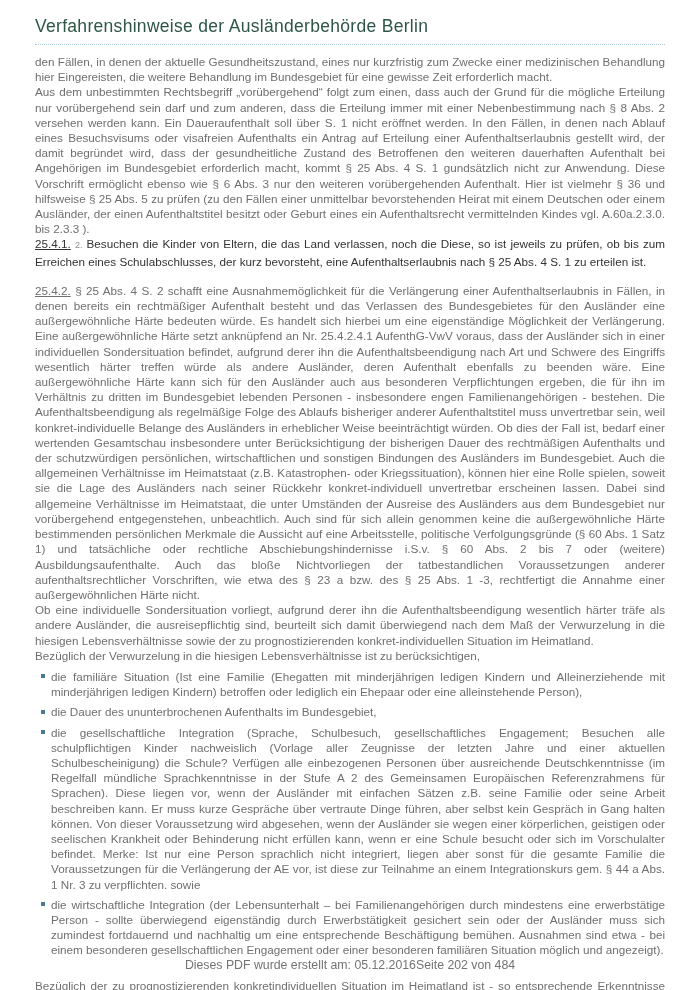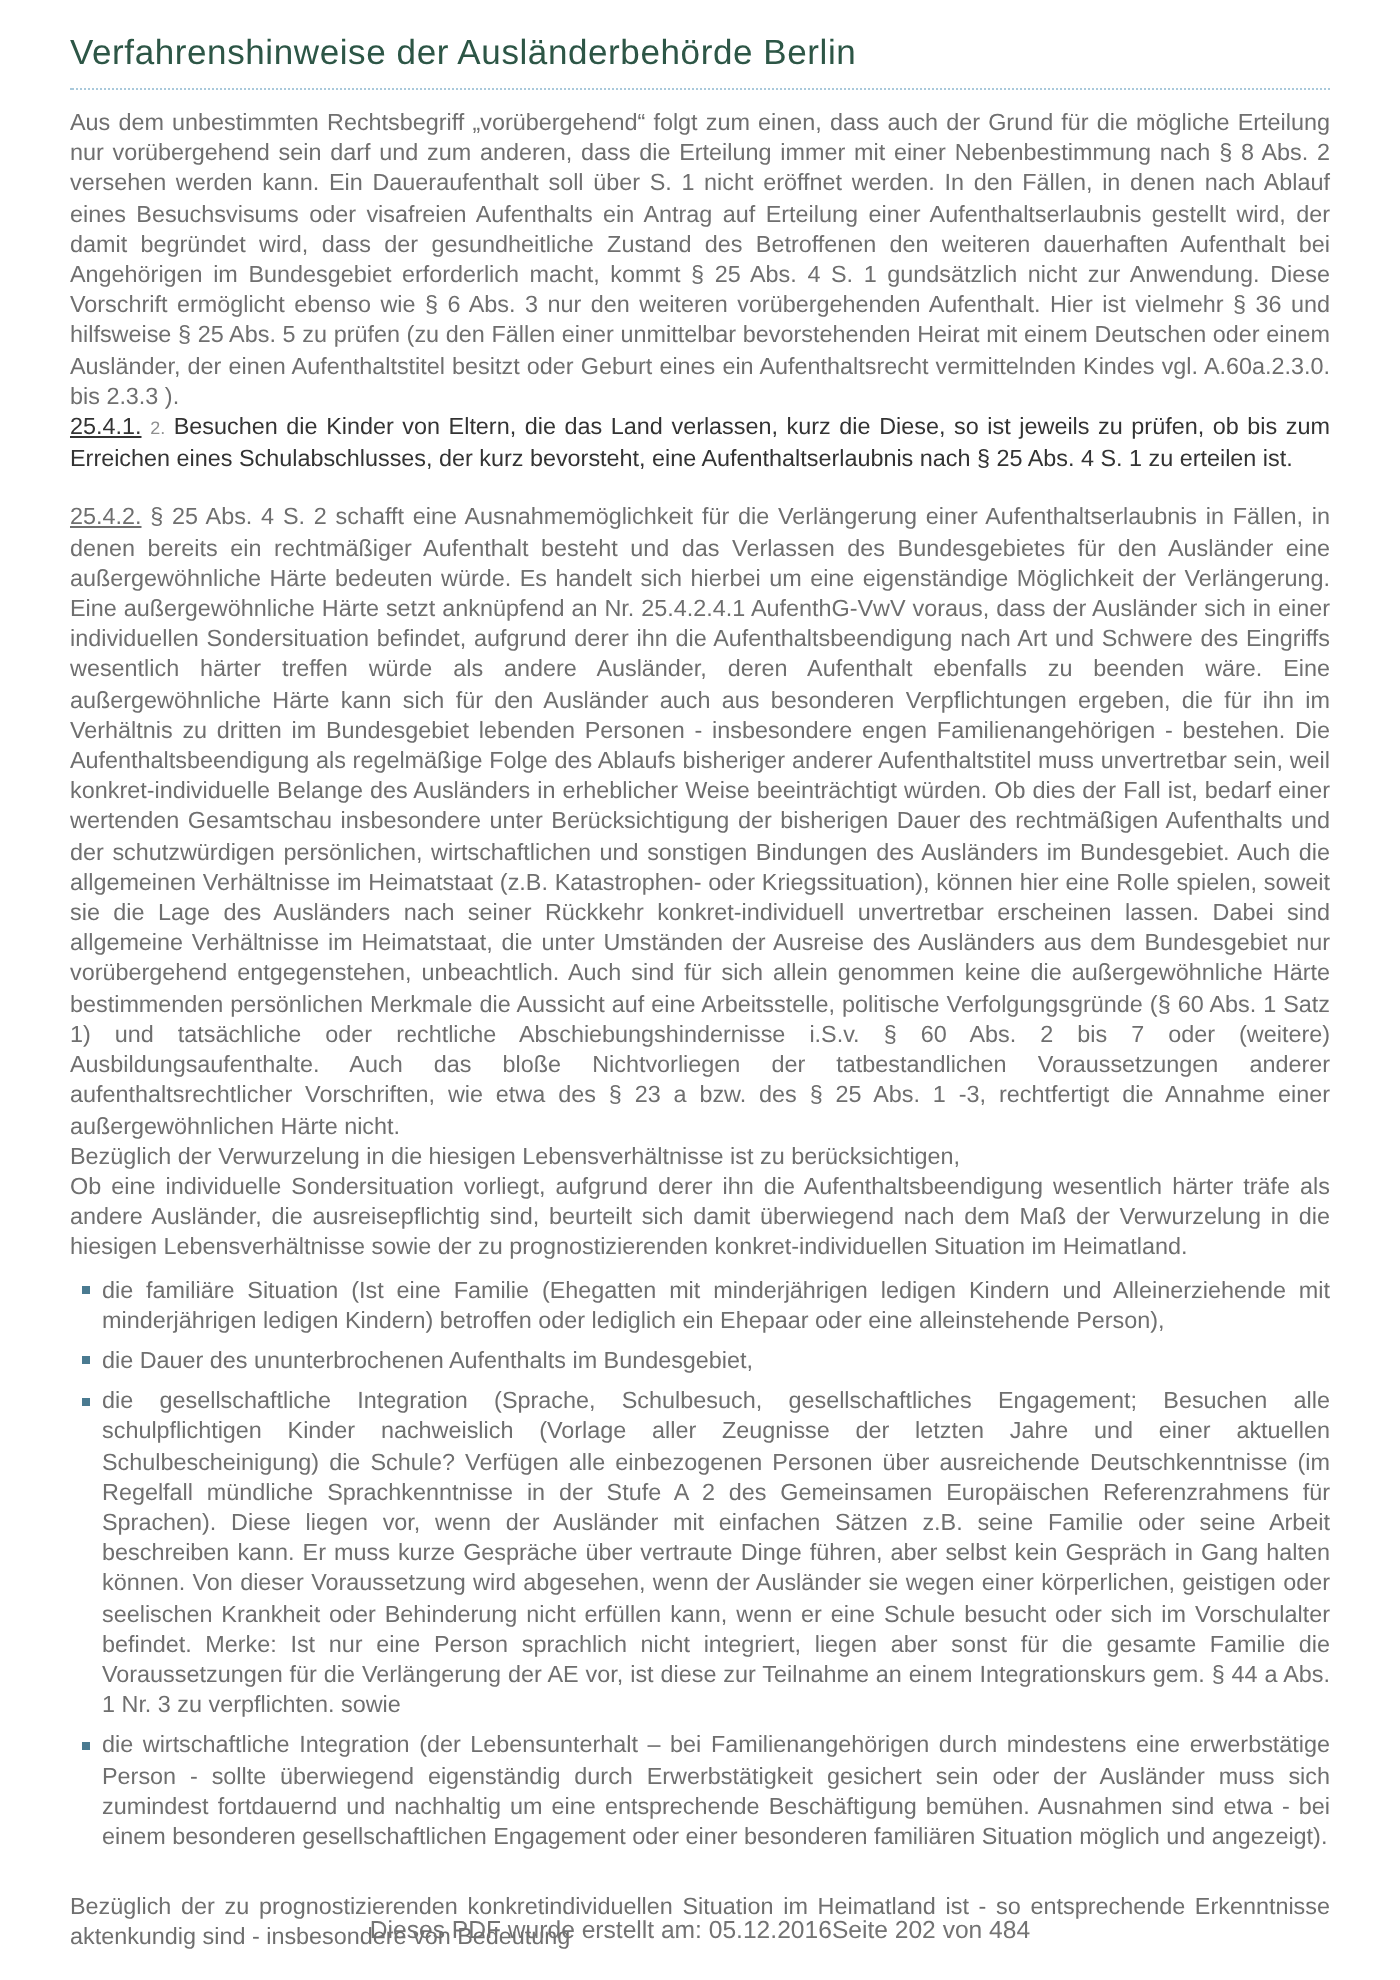--- a/index.html
+++ b/index.html
@@ -66,30 +66,31 @@
 </head>
 <body>
 
 <div class="page">
 
   <h1 class="title">Verfahrenshinweise der Ausländerbehörde Berlin</h1>
   <div class="divider"></div>
 
   <div class="content">
 
+    <p>den Fällen, in denen der aktuelle Gesundheitszustand, eines nur kurzfristig zum Zwecke einer medizinischen Behandlung hier Eingereisten, die weitere Behandlung im Bundesgebiet für eine gewisse Zeit erforderlich macht.</p>
 
     <p>Aus dem unbestimmten Rechtsbegriff „vorübergehend“ folgt zum einen, dass auch der Grund für die mögliche Erteilung nur vorübergehend sein darf und zum anderen, dass die Erteilung immer mit einer Nebenbestimmung nach § 8 Abs. 2 versehen werden kann. Ein Daueraufenthalt soll über S. 1 nicht eröffnet werden. In den Fällen, in denen nach Ablauf eines Besuchsvisums oder visafreien Aufenthalts ein Antrag auf Erteilung einer Aufenthaltserlaubnis gestellt wird, der damit begründet wird, dass der gesundheitliche Zustand des Betroffenen den weiteren dauerhaften Aufenthalt bei Angehörigen im Bundesgebiet erforderlich macht, kommt § 25 Abs. 4 S. 1 gundsätzlich nicht zur Anwendung. Diese Vorschrift ermöglicht ebenso wie § 6 Abs. 3 nur den weiteren vorübergehenden Aufenthalt. Hier ist vielmehr § 36 und hilfsweise § 25 Abs. 5 zu prüfen (zu den Fällen einer unmittelbar bevorstehenden Heirat mit einem Deutschen oder einem Ausländer, der einen Aufenthaltstitel besitzt oder Geburt eines ein Aufenthaltsrecht vermittelnden Kindes vgl. A.60a.2.3.0. bis 2.3.3 ).</p>
 
-    <p class="sec-dark"><span class="seg-b seg-u">25.4.1.</span><span> </span><span class="seg-sm">2.</span><span> Besuchen die Kinder von Eltern, die das Land verlassen, kurz die </span><span class="seg-b">Diese</span><span>, so ist jeweils zu prüfen, ob bis zum Erreichen eines Schulabschlusses, der kurz bevorsteht, eine Aufenthaltserlaubnis nach § 25 Abs. 4 S. 1 zu erteilen ist.</span></p>
+    <p class="sec-dark"><span class="seg-b seg-u">25.4.1.</span><span> </span><span class="seg-sm">2.</span><span> Besuchen die Kinder von Eltern, die das Land verlassen, noch die </span><span class="seg-b">Diese</span><span>, so ist jeweils zu prüfen, ob bis zum Erreichen eines Schulabschlusses, der kurz bevorsteht, eine Aufenthaltserlaubnis nach § 25 Abs. 4 S. 1 zu erteilen ist.</span></p>
 
     <p class="gap-md"><span class="seg-b seg-u">25.4.2.</span><span> § 25 Abs. 4 S. 2 schafft eine Ausnahmemöglichkeit für die Verlängerung einer Aufenthaltserlaubnis </span><span class="seg-b">in Fällen,</span><span> in denen bereits </span><span class="seg-b">ein rechtmäßiger Aufenthalt besteht</span><span> und das Verlassen des Bundesgebietes für den Ausländer eine </span><span class="seg-b">außergewöhnliche Härte</span><span> bedeuten würde. Es handelt sich hierbei um eine eigenständige Möglichkeit der Verlängerung. Eine außergewöhnliche Härte setzt anknüpfend an Nr. 25.4.2.4.1 AufenthG-VwV voraus, dass der Ausländer sich in einer individuellen Sondersituation befindet, aufgrund derer ihn die Aufenthaltsbeendigung nach Art und Schwere des Eingriffs wesentlich härter treffen würde als andere Ausländer, deren Aufenthalt ebenfalls zu beenden wäre. Eine außergewöhnliche Härte kann sich für den Ausländer auch aus besonderen Verpflichtungen ergeben, die für ihn im Verhältnis zu dritten im Bundesgebiet lebenden Personen - insbesondere engen Familienangehörigen - bestehen. Die Aufenthaltsbeendigung als regelmäßige Folge des Ablaufs bisheriger anderer Aufenthaltstitel muss unvertretbar sein, weil konkret-individuelle Belange des Ausländers in erheblicher Weise beeinträchtigt würden. Ob dies der Fall ist, bedarf einer wertenden Gesamtschau insbesondere unter Berücksichtigung der bisherigen Dauer des rechtmäßigen Aufenthalts und der schutzwürdigen persönlichen, wirtschaftlichen und sonstigen Bindungen des Ausländers im Bundesgebiet. Auch die allgemeinen Verhältnisse im Heimatstaat (z.B. Katastrophen- oder Kriegssituation), können hier eine Rolle spielen, soweit sie die Lage des Ausländers nach seiner Rückkehr konkret-individuell unvertretbar erscheinen lassen. Dabei sind allgemeine Verhältnisse im Heimatstaat, die unter Umständen der Ausreise des Ausländers aus dem Bundesgebiet nur vorübergehend entgegenstehen, unbeachtlich. Auch sind für sich allein genommen keine die außergewöhnliche Härte bestimmenden persönlichen Merkmale die Aussicht auf eine Arbeitsstelle, politische Verfolgungsgründe (§ 60 Abs. 1 Satz 1) und tatsächliche oder rechtliche Abschiebungshindernisse i.S.v. § 60 Abs. 2 bis 7 oder (weitere) Ausbildungsaufenthalte. Auch das bloße Nichtvorliegen der tatbestandlichen Voraussetzungen anderer aufenthaltsrechtlicher Vorschriften, wie etwa des § 23 a bzw. des § 25 Abs. 1 -3, rechtfertigt die Annahme einer außergewöhnlichen Härte nicht.</span></p>
 
+    <p>Ob eine individuelle Sondersituation vorliegt, aufgrund derer ihn die Aufenthaltsbeendigung wesentlich härter träfe als andere Ausländer, die ausreisepflichtig sind, beurteilt sich damit überwiegend nach dem Maß der Verwurzelung in die hiesigen Lebensverhältnisse sowie der zu prognostizierenden konkret-individuellen Situation im Heimatland.</p>
+
     <p>Bezüglich der Verwurzelung in die hiesigen Lebensverhältnisse ist zu berücksichtigen,</p>
-
-    <p>Ob eine individuelle Sondersituation vorliegt, aufgrund derer ihn die Aufenthaltsbeendigung wesentlich härter träfe als andere Ausländer, die ausreisepflichtig sind, beurteilt sich damit überwiegend nach dem Maß der Verwurzelung in die hiesigen Lebensverhältnisse sowie der zu prognostizierenden konkret-individuellen Situation im Heimatland.</p>
 
     <ul class="doc-list">
         <li>die familiäre Situation (Ist eine Familie (Ehegatten mit minderjährigen ledigen Kindern und Alleinerziehende mit minderjährigen ledigen Kindern) betroffen oder lediglich ein Ehepaar oder eine alleinstehende Person),</li>
         <li>die Dauer des ununterbrochenen Aufenthalts im Bundesgebiet,</li>
         <li>die gesellschaftliche Integration (Sprache, Schulbesuch, gesellschaftliches Engagement; Besuchen alle schulpflichtigen Kinder nachweislich (Vorlage aller Zeugnisse der letzten Jahre und einer aktuellen Schulbescheinigung) die Schule? Verfügen alle einbezogenen Personen über ausreichende Deutschkenntnisse (im Regelfall mündliche Sprachkenntnisse in der Stufe A 2 des Gemeinsamen Europäischen Referenzrahmens für Sprachen). Diese liegen vor, wenn der Ausländer mit einfachen Sätzen z.B. seine Familie oder seine Arbeit beschreiben kann. Er muss kurze Gespräche über vertraute Dinge führen, aber selbst kein Gespräch in Gang halten können. Von dieser Voraussetzung wird abgesehen, wenn der Ausländer sie wegen einer körperlichen, geistigen oder seelischen Krankheit oder Behinderung nicht erfüllen kann, wenn er eine Schule besucht oder sich im Vorschulalter befindet. Merke: Ist nur eine Person sprachlich nicht integriert, liegen aber sonst für die gesamte Familie die Voraussetzungen für die Verlängerung der AE vor, ist diese zur Teilnahme an einem Integrationskurs gem. § 44 a Abs. 1 Nr. 3 zu verpflichten. sowie</li>
         <li>die  wirtschaftliche Integration (der Lebensunterhalt – bei Familienangehörigen durch mindestens eine erwerbstätige Person - sollte überwiegend eigenständig durch Erwerbstätigkeit gesichert sein oder der Ausländer muss sich zumindest fortdauernd und nachhaltig um eine entsprechende Beschäftigung bemühen. Ausnahmen sind etwa - bei einem besonderen gesellschaftlichen Engagement oder einer besonderen familiären Situation möglich und angezeigt).</li>
       </ul>
 
     <p class="gap-lg">Bezüglich der zu prognostizierenden konkretindividuellen Situation im Heimatland ist - so entsprechende Erkenntnisse aktenkundig sind - insbesondere von Bedeutung</p>
 

